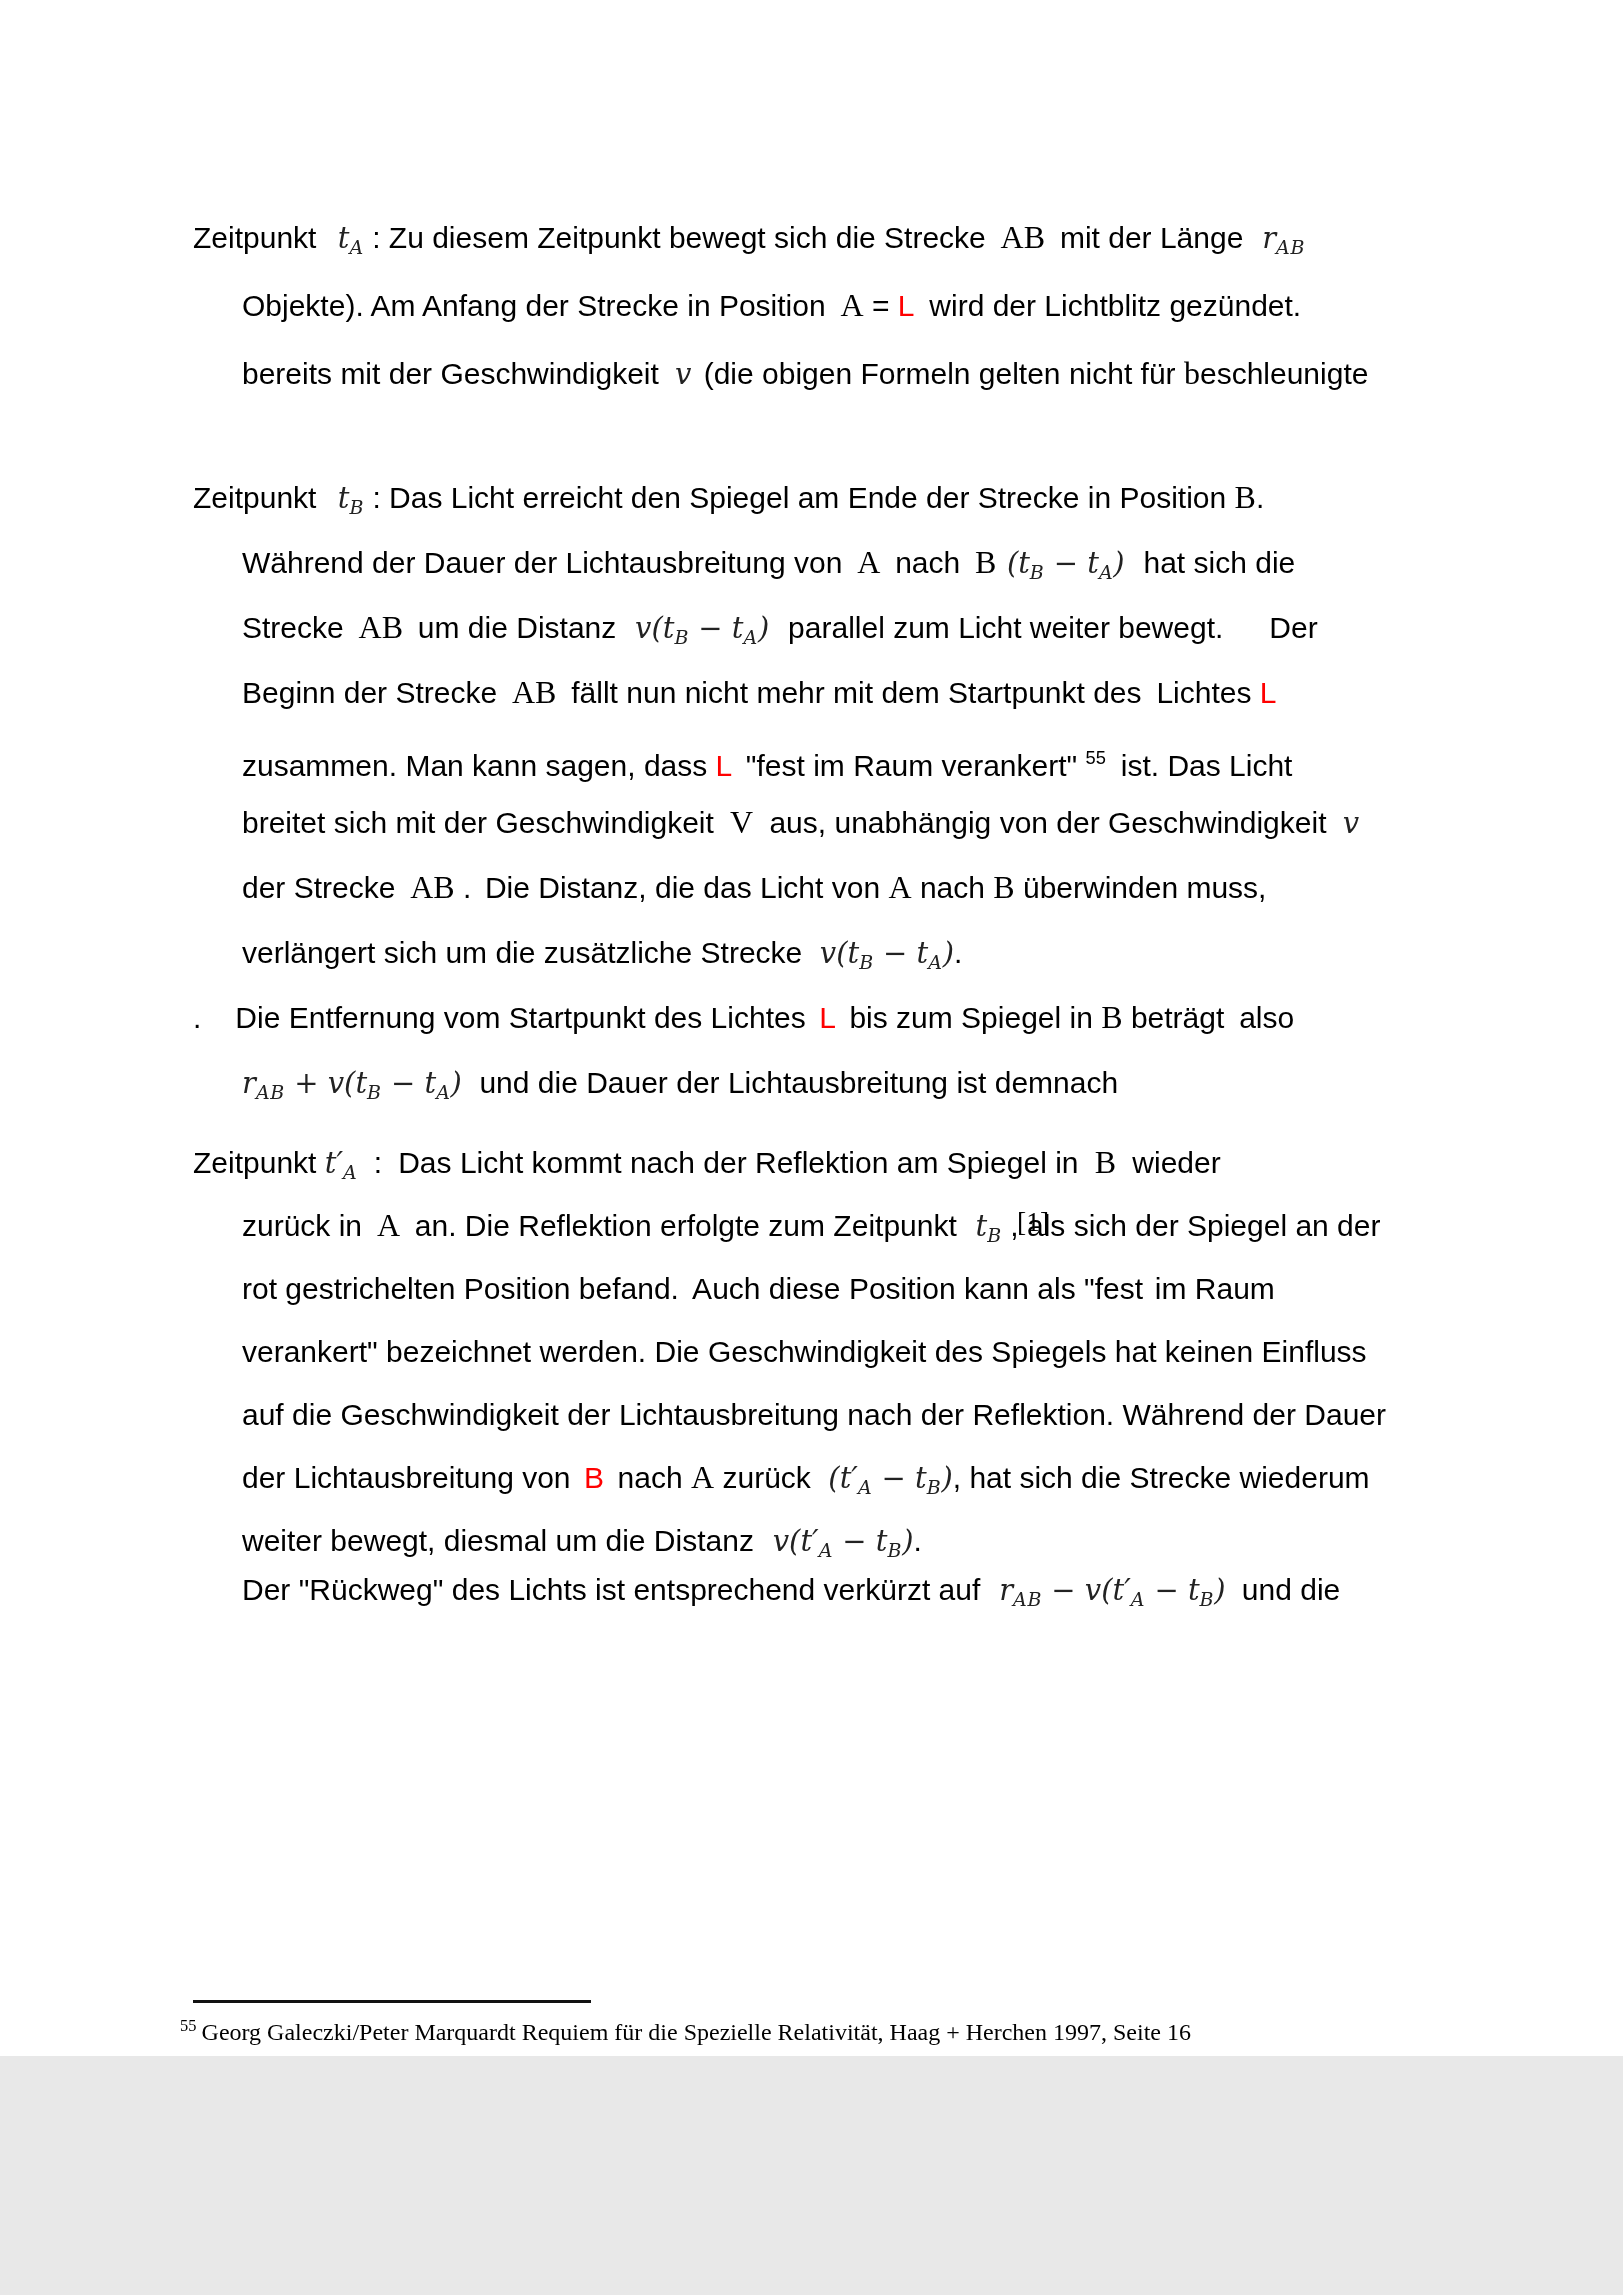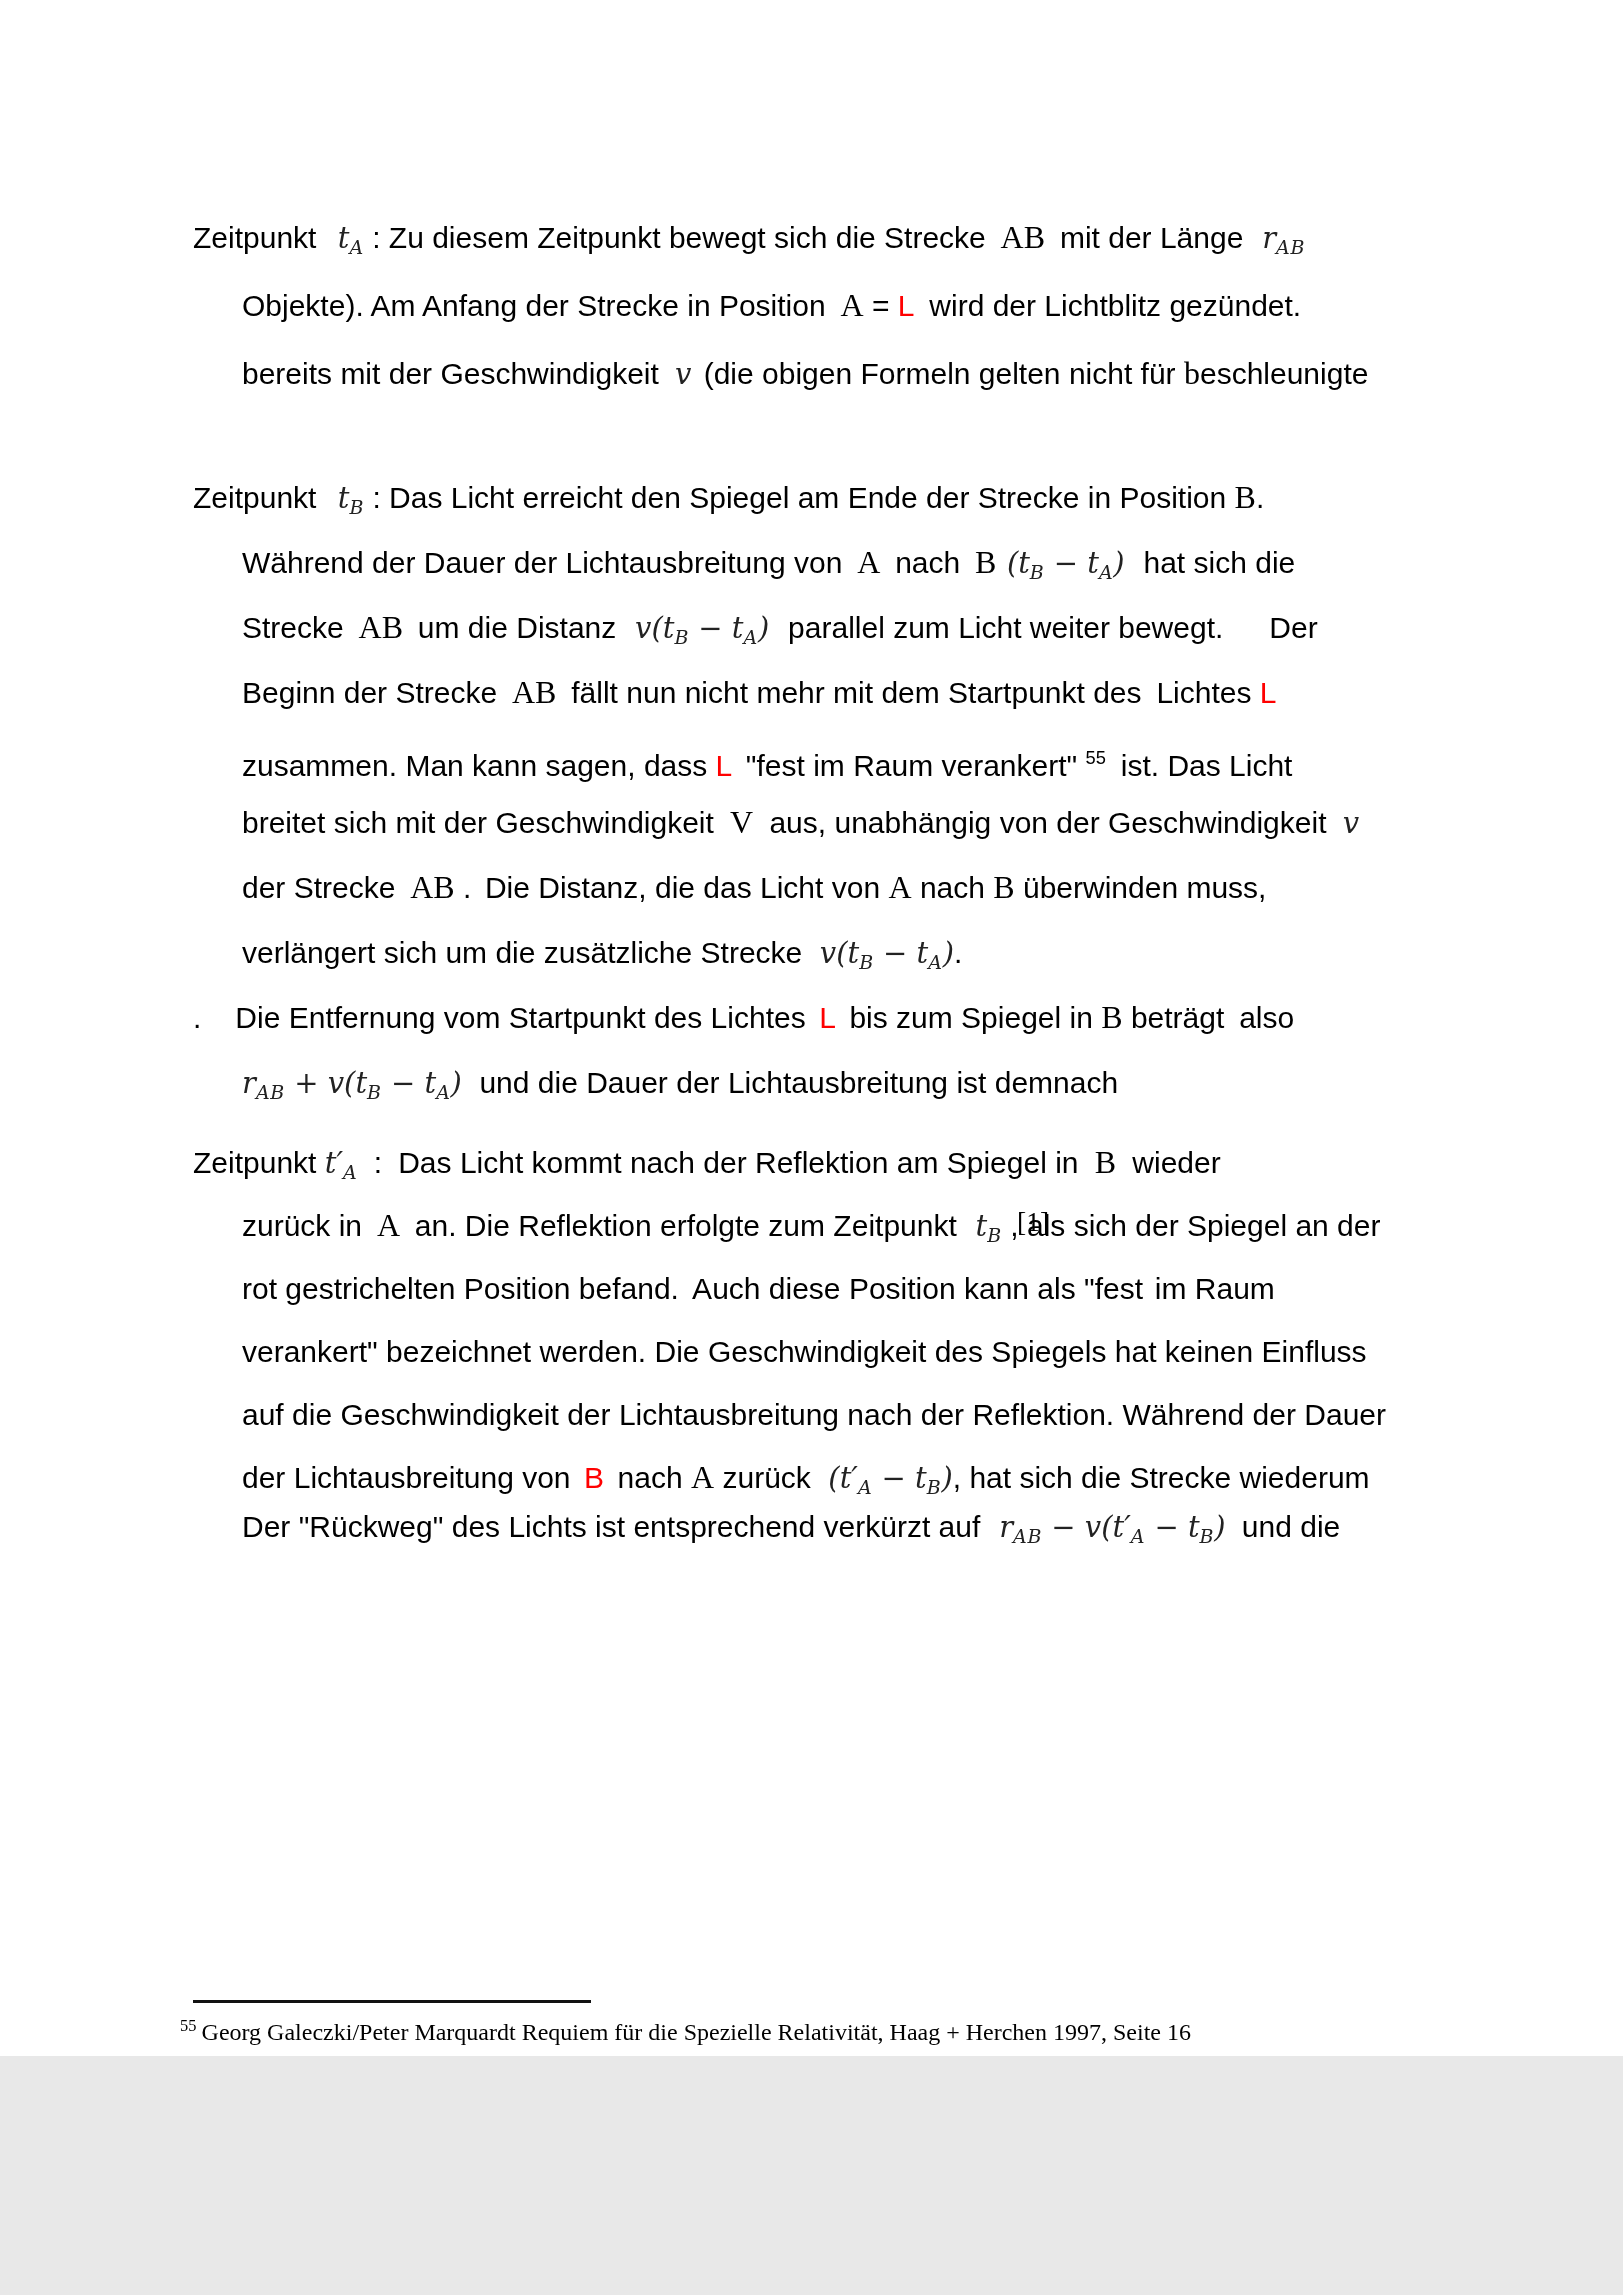--- a/index.html
+++ b/index.html
@@ -81,20 +81,21 @@
         <div class="line"><span class="seg body">.</span><span class="gap" style="width: 34px;"></span><span class="seg body">Die Entfernung vom Startpunkt des Lichtes </span><span class="gap" style="width: 5.2px;"></span><span class="seg red">L</span><span class="gap" style="width: 5.2px;"></span><span class="seg body"> bis zum Spiegel in </span><span class="seg roman">B</span><span class="seg body"> beträgt </span><span class="gap" style="width: 6.5px;"></span><span class="seg body">also</span></div>
         <div class="line ind"><span class="seg math">r<span class="msub">AB</span> + v(t<span class="msub">B</span> − t<span class="msub">A</span>)</span><span class="gap" style="width: 9.2px;"></span><span class="seg body"> und die Dauer der Lichtausbreitung ist demnach</span></div>
       </div>
       <div class="para p4a">
         <div class="line"><span class="seg body">Zeitpunkt </span><span class="seg math">t′<span class="msub">A</span></span><span class="gap" style="width: 7.9px;"></span><span class="seg body"> :</span><span class="gap" style="width: 7.9px;"></span><span class="seg body"> Das Licht kommt nach der Reflektion am Spiegel in </span><span class="gap" style="width: 7.9px;"></span><span class="seg roman">B</span><span class="gap" style="width: 7.9px;"></span><span class="seg body"> wieder</span></div>
         <div class="line ind"><span class="seg body">zurück in </span><span class="gap" style="width: 6.5px;"></span><span class="seg roman">A</span><span class="gap" style="width: 6.5px;"></span><span class="seg body"> an. Die Reflektion erfolgte zum Zeitpunkt </span><span class="gap" style="width: 10.5px;"></span><span class="seg math">t<span class="msub">B</span></span><span class="seg body"> , als sich der Spiegel an der</span></div>
         <div class="line ind"><span class="seg body">rot gestrichelten Position befand.</span><span class="gap" style="width: 6.5px;"></span><span class="seg body"> Auch diese Position kann als "fest</span><span class="gap" style="width: 11.8px;"></span><span class="seg body">im Raum</span></div>
         <div class="line ind"><span class="seg body">verankert" bezeichnet werden. Die Geschwindigkeit des Spiegels hat keinen Einfluss</span></div>
         <div class="line ind"><span class="seg body">auf die Geschwindigkeit der Lichtausbreitung nach der Reflektion. Während der Dauer</span></div>
         <div class="line ind"><span class="seg body">der Lichtausbreitung von </span><span class="gap" style="width: 5.2px;"></span><span class="seg red">B</span><span class="gap" style="width: 5.2px;"></span><span class="seg body"> nach </span><span class="seg roman">A</span><span class="seg body"> zurück </span><span class="gap" style="width: 9.2px;"></span><span class="seg math">(t′<span class="msub">A</span> − t<span class="msub">B</span>)</span><span class="seg body">, hat sich die Strecke wiederum</span></div>
+        <div class="line ind"><span class="seg body">weiter bewegt, diesmal um die Distanz </span><span class="gap" style="width: 10.5px;"></span><span class="seg math">v(t′<span class="msub">A</span> − t<span class="msub">B</span>)</span><span class="seg body">.</span></div>
       </div>
       <div class="para p4b">
         <div class="line ind"><span class="seg body">Der "Rückweg" des Lichts ist entsprechend verkürzt auf </span><span class="gap" style="width: 10.5px;"></span><span class="seg math">r<span class="msub">AB</span> − v(t′<span class="msub">A</span> − t<span class="msub">B</span>)</span><span class="gap" style="width: 7.9px;"></span><span class="seg body"> und die</span></div>
       </div>
     </div>
 
   <div class="eq-label">[1]</div>
 
   <div class="fn-rule"></div>
   <div class="footnote">

